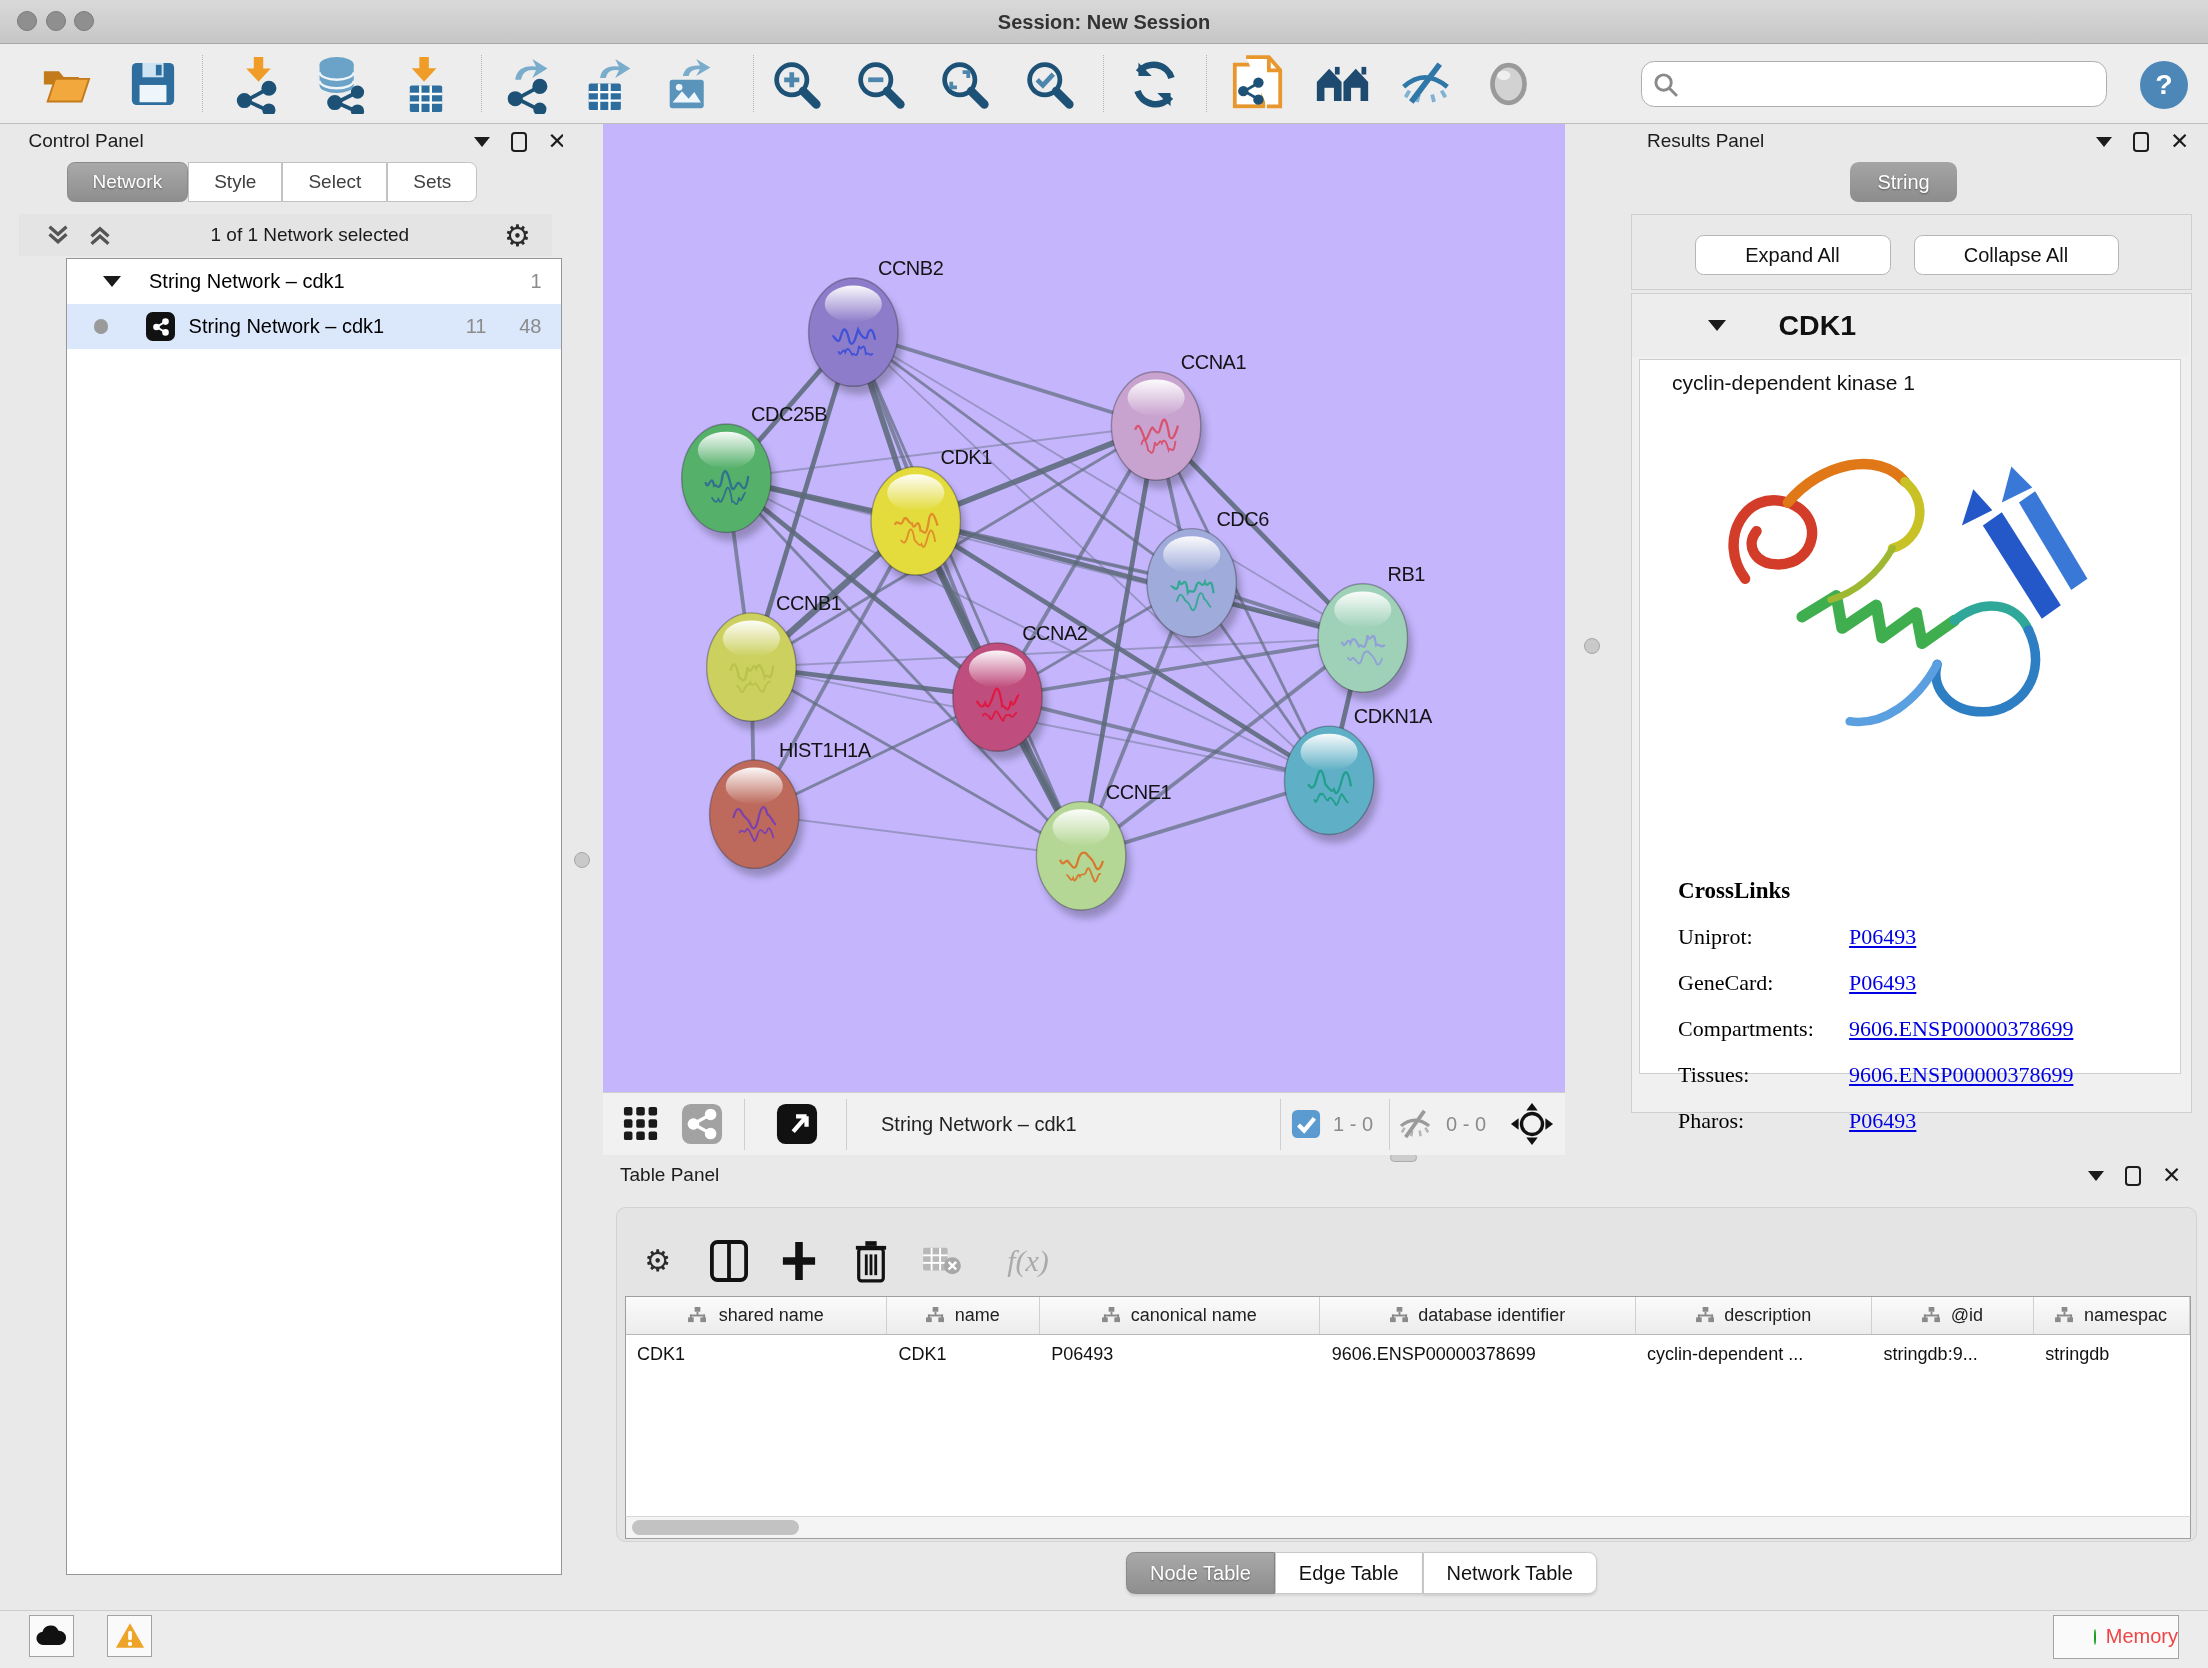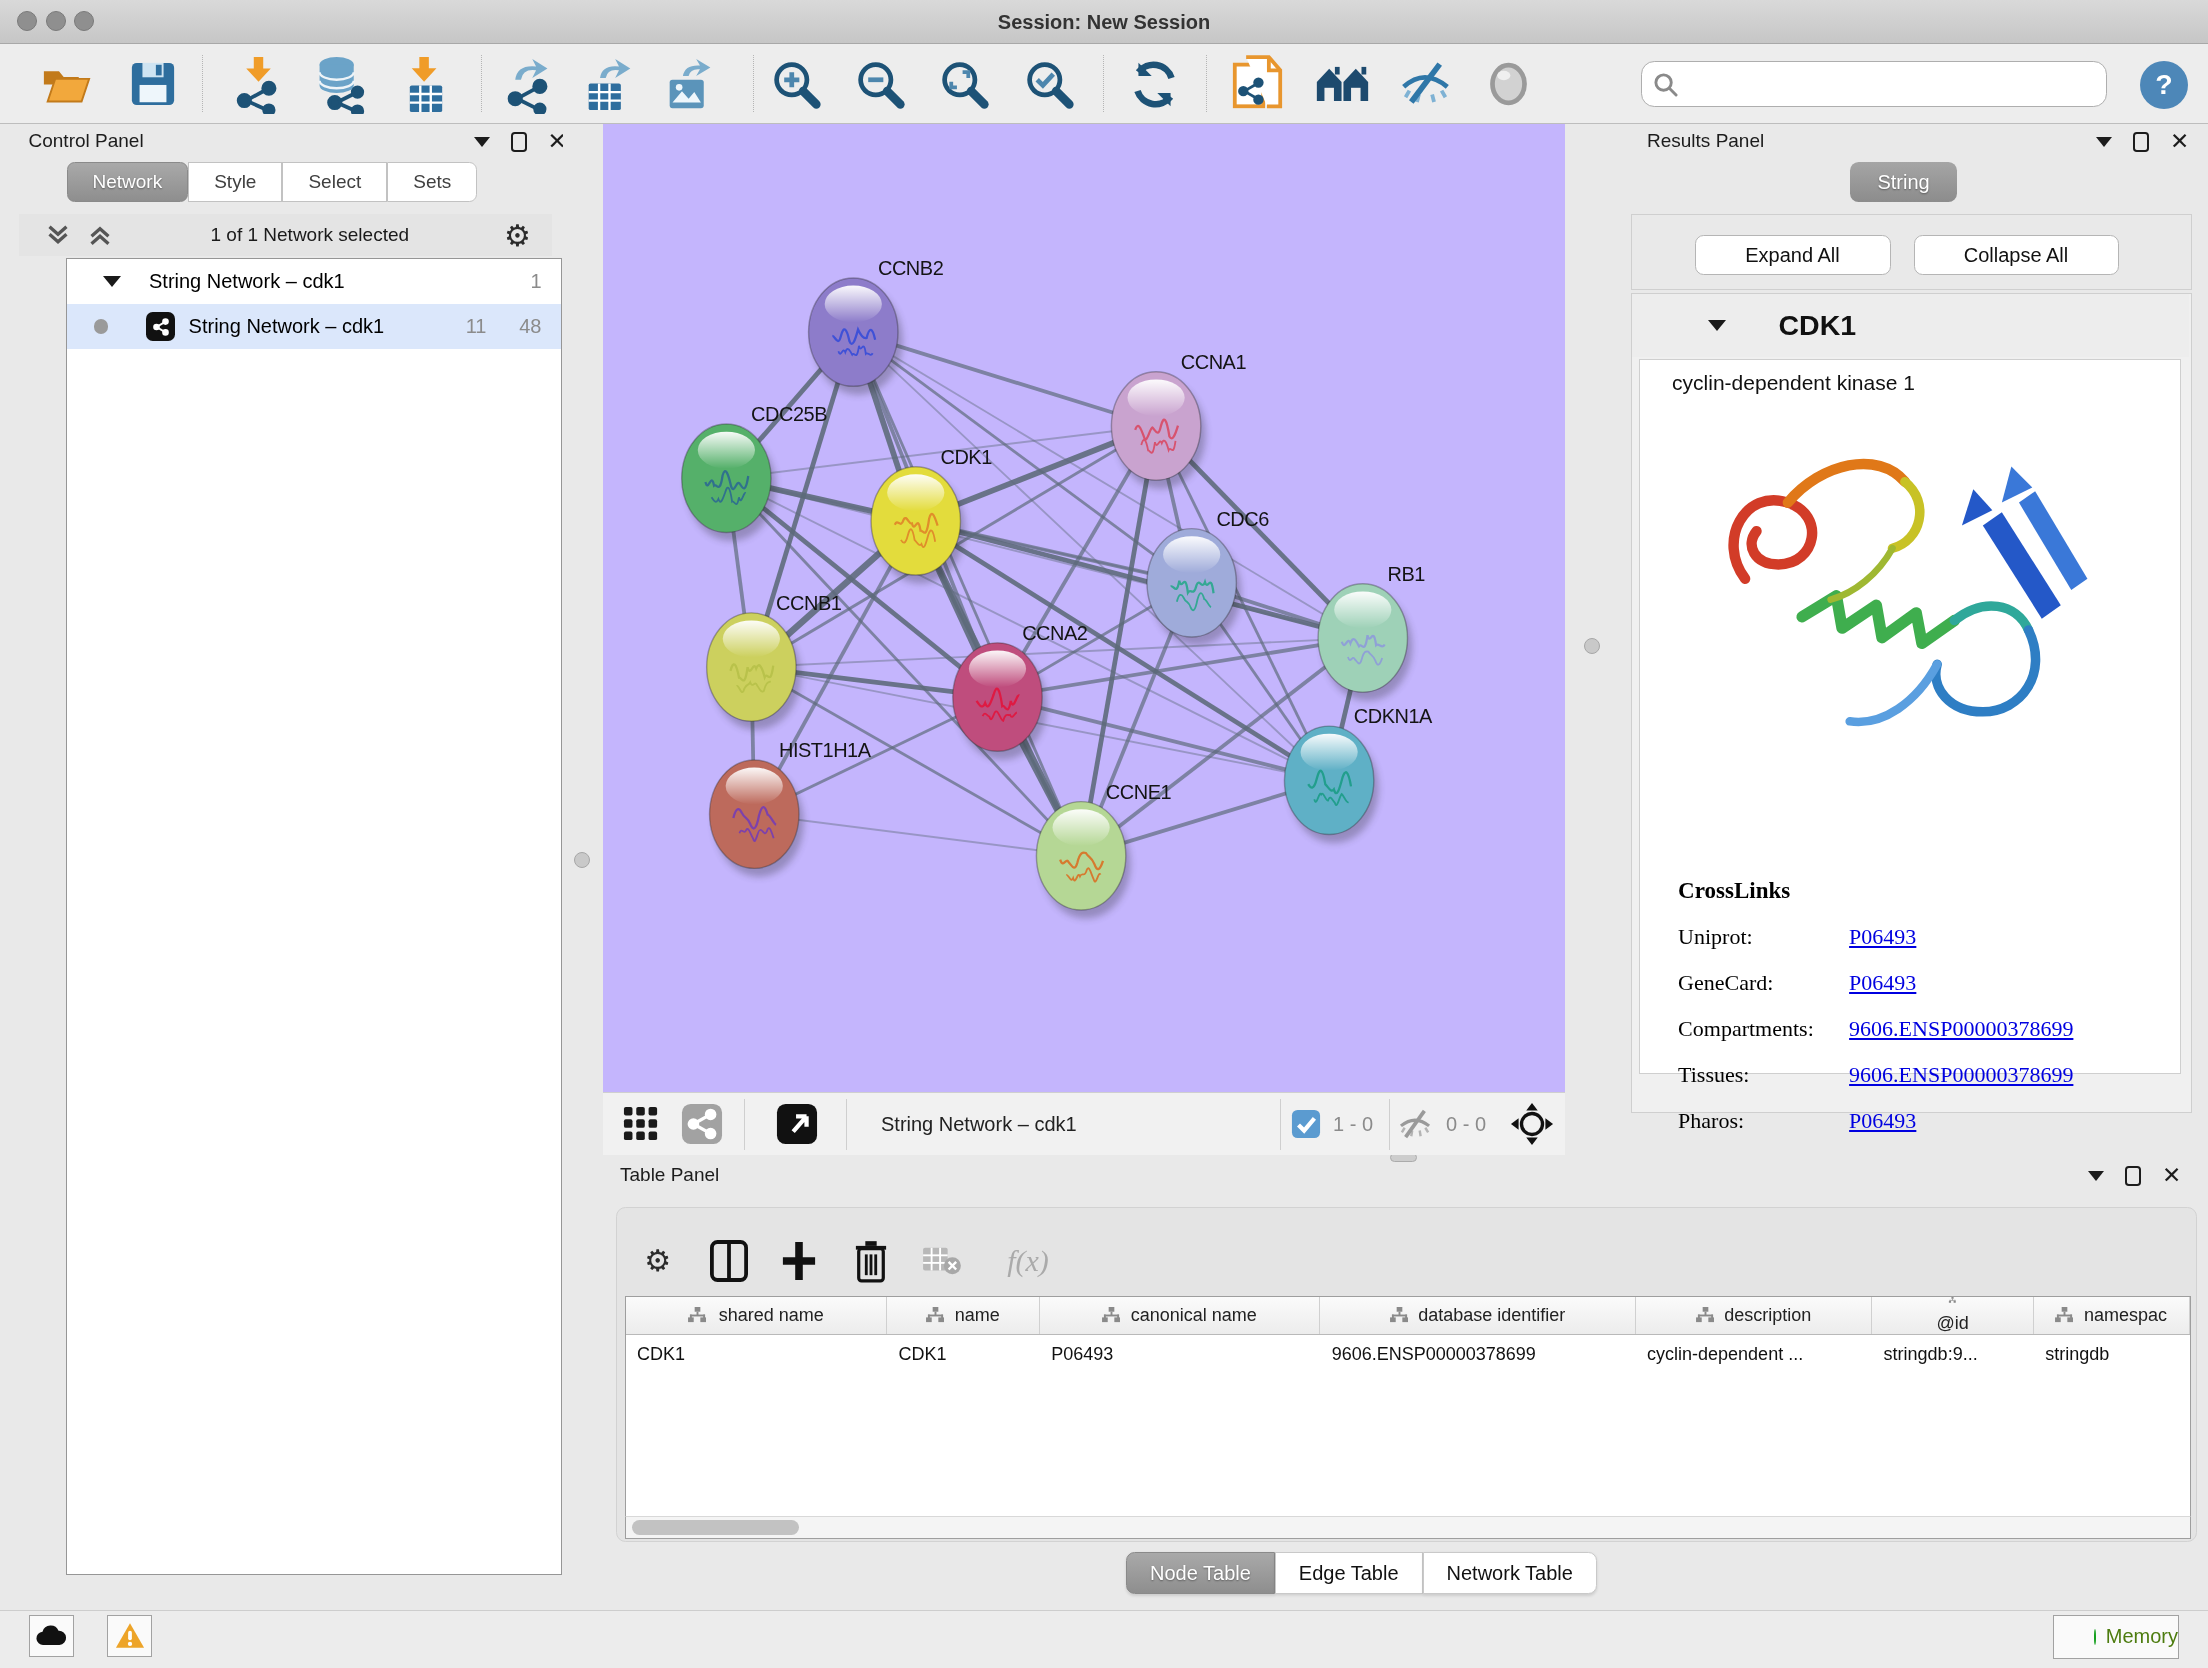--- a/index.html
+++ b/index.html
@@ -122,21 +122,21 @@
   .tp-tab:last-child { border-radius:0 8.6px 8.6px 0; }
   .tp-tab.active { background:linear-gradient(#a9a9a9,#8e8e8e); color:#fff; border-color:#8a8a8a;
     text-shadow:0 1px 1.9px rgba(0,0,0,.4); }
 
   
   #statusbar { position:absolute; left:0; top:1610px; width:2208px; height:58px; background:#ececec;
     border-top:1px solid #cdcdcd; }
   .sb-btn { position:absolute; top:3.8px; width:45px; height:42px; background:#fafafa; border:1.9px solid #a2a2a2;
     display:flex; align-items:center; justify-content:center; }
   #memory-btn { position:absolute; left:2053px; top:3.8px; width:126px; height:44px; background:#fafafa;
-    border:1.9px solid #a2a2a2; display:flex; align-items:center; justify-content:center; gap:9.5px; font-size:20px; color:#4d7c0f;padding-left:40px; }
+    border:1.9px solid #a2a2a2; display:flex; align-items:center; justify-content:center; gap:9.5px; font-size:20px; color:#ef4444;padding-left:40px; }
   #mem-dot { width:16px; height:16px; border-radius:50%; background:#15a01e; }
 
   .chev { stroke:#555; stroke-width:3.5; fill:none; }
   svg { display:block; }
 </style>
 </head>
 <body>
 
 <div id="app">
 
@@ -788,21 +788,21 @@
                   <rect x="0" y="11" width="6" height="5"></rect>
                   <rect x="13" y="11" width="6" height="5"></rect>
                   <rect x="9" y="5" width="2" height="4"></rect>
                   <rect x="2" y="8" width="16" height="2"></rect>
                   <rect x="2" y="8" width="2" height="4"></rect>
                   <rect x="16" y="8" width="2" height="4"></rect>
                 </g>
               </svg>
               <span>description</span>
             </div>
-            <div class="th" style="width: 162px; flex-direction: column;">
+            <div class="th" style="width: 162px;">
               <svg width="19" height="17" viewBox="0 0 20 18">
                 <g fill="#8a8a8a">
                   <rect x="7" y="0" width="6" height="5"></rect>
                   <rect x="0" y="11" width="6" height="5"></rect>
                   <rect x="13" y="11" width="6" height="5"></rect>
                   <rect x="9" y="5" width="2" height="4"></rect>
                   <rect x="2" y="8" width="16" height="2"></rect>
                   <rect x="2" y="8" width="2" height="4"></rect>
                   <rect x="16" y="8" width="2" height="4"></rect>
                 </g>

